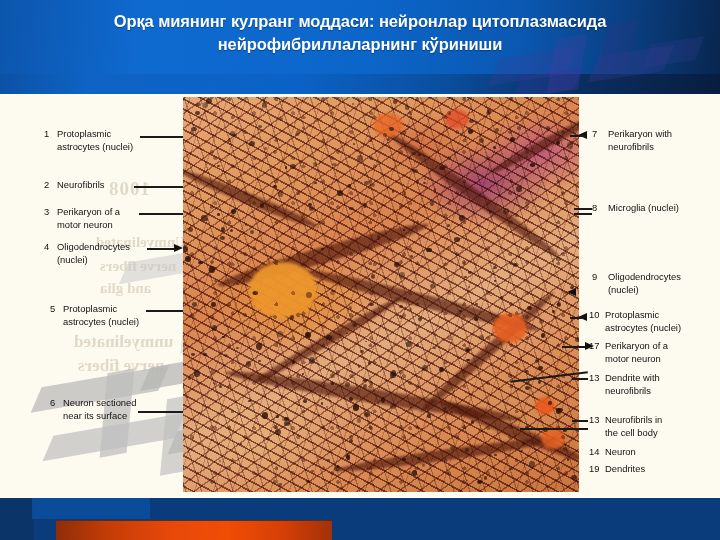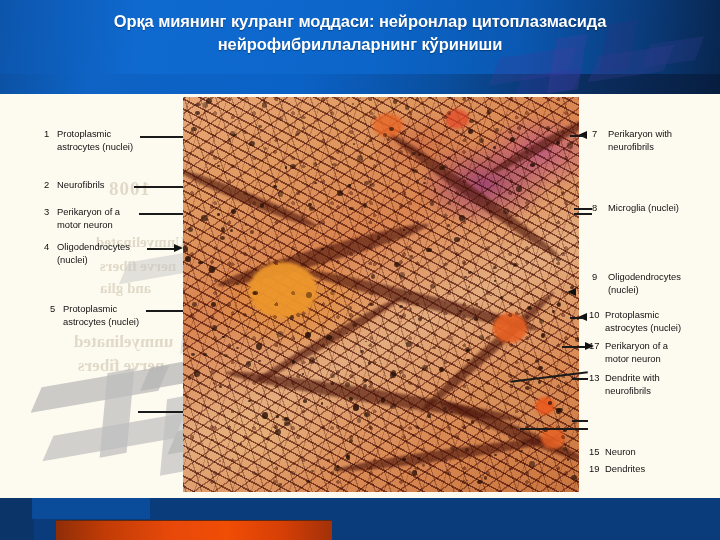--- a/index.html
+++ b/index.html
@@ -526,20 +526,24 @@
       <span class="l2">motor neuron</span>
     </div>
     <div class="lbl" style="left:44px; top:146px;">
       <span class="num">4</span><span>Oligodendrocytes</span>
       <span class="l2">(nuclei)</span>
     </div>
     <div class="lbl" style="left:50px; top:208px;">
       <span class="num">5</span><span>Protoplasmic</span>
       <span class="l2">astrocytes (nuclei)</span>
     </div>
+    <div class="lbl" style="left:50px; top:302px;">
+      <span class="num">6</span><span>Neuron sectioned</span>
+      <span class="l2">near its surface</span>
+    </div>
 
     <div class="lbl right" style="left:592px; top:33px;">
       <span class="num">7</span><span>Perikaryon with</span>
       <span class="l2">neurofibrils</span>
     </div>
     <div class="lbl right" style="left:592px; top:107px;">
       <span class="num">8</span><span>Microglia (nuclei)</span>
     </div>
     <div class="lbl right" style="left:592px; top:176px;">
       <span class="num">9</span><span>Oligodendrocytes</span>
@@ -550,22 +554,26 @@
       <span class="l2">astrocytes (nuclei)</span>
     </div>
     <div class="lbl right" style="left:589px; top:245px;">
       <span class="num">17</span><span>Perikaryon of a</span>
       <span class="l2">motor neuron</span>
     </div>
     <div class="lbl right" style="left:589px; top:277px;">
       <span class="num">13</span><span>Dendrite with</span>
       <span class="l2">neurofibrils</span>
     </div>
+    <div class="lbl right" style="left:589px; top:319px;">
+      <span class="num">13</span><span>Neurofibrils in</span>
+      <span class="l2">the cell body</span>
+    </div>
     <div class="lbl right" style="left:589px; top:351px;">
-      <span class="num">15</span><span>Neuron</span>
+      <span class="num">14</span><span>Neuron</span>
     </div>
     <div class="lbl right" style="left:589px; top:368px;">
       <span class="num">19</span><span>Dendrites</span>
     </div>
 
   </div>
 
   <div class="footer">
     <div class="foot-panel2"></div>
     <div class="foot-panel"></div>

